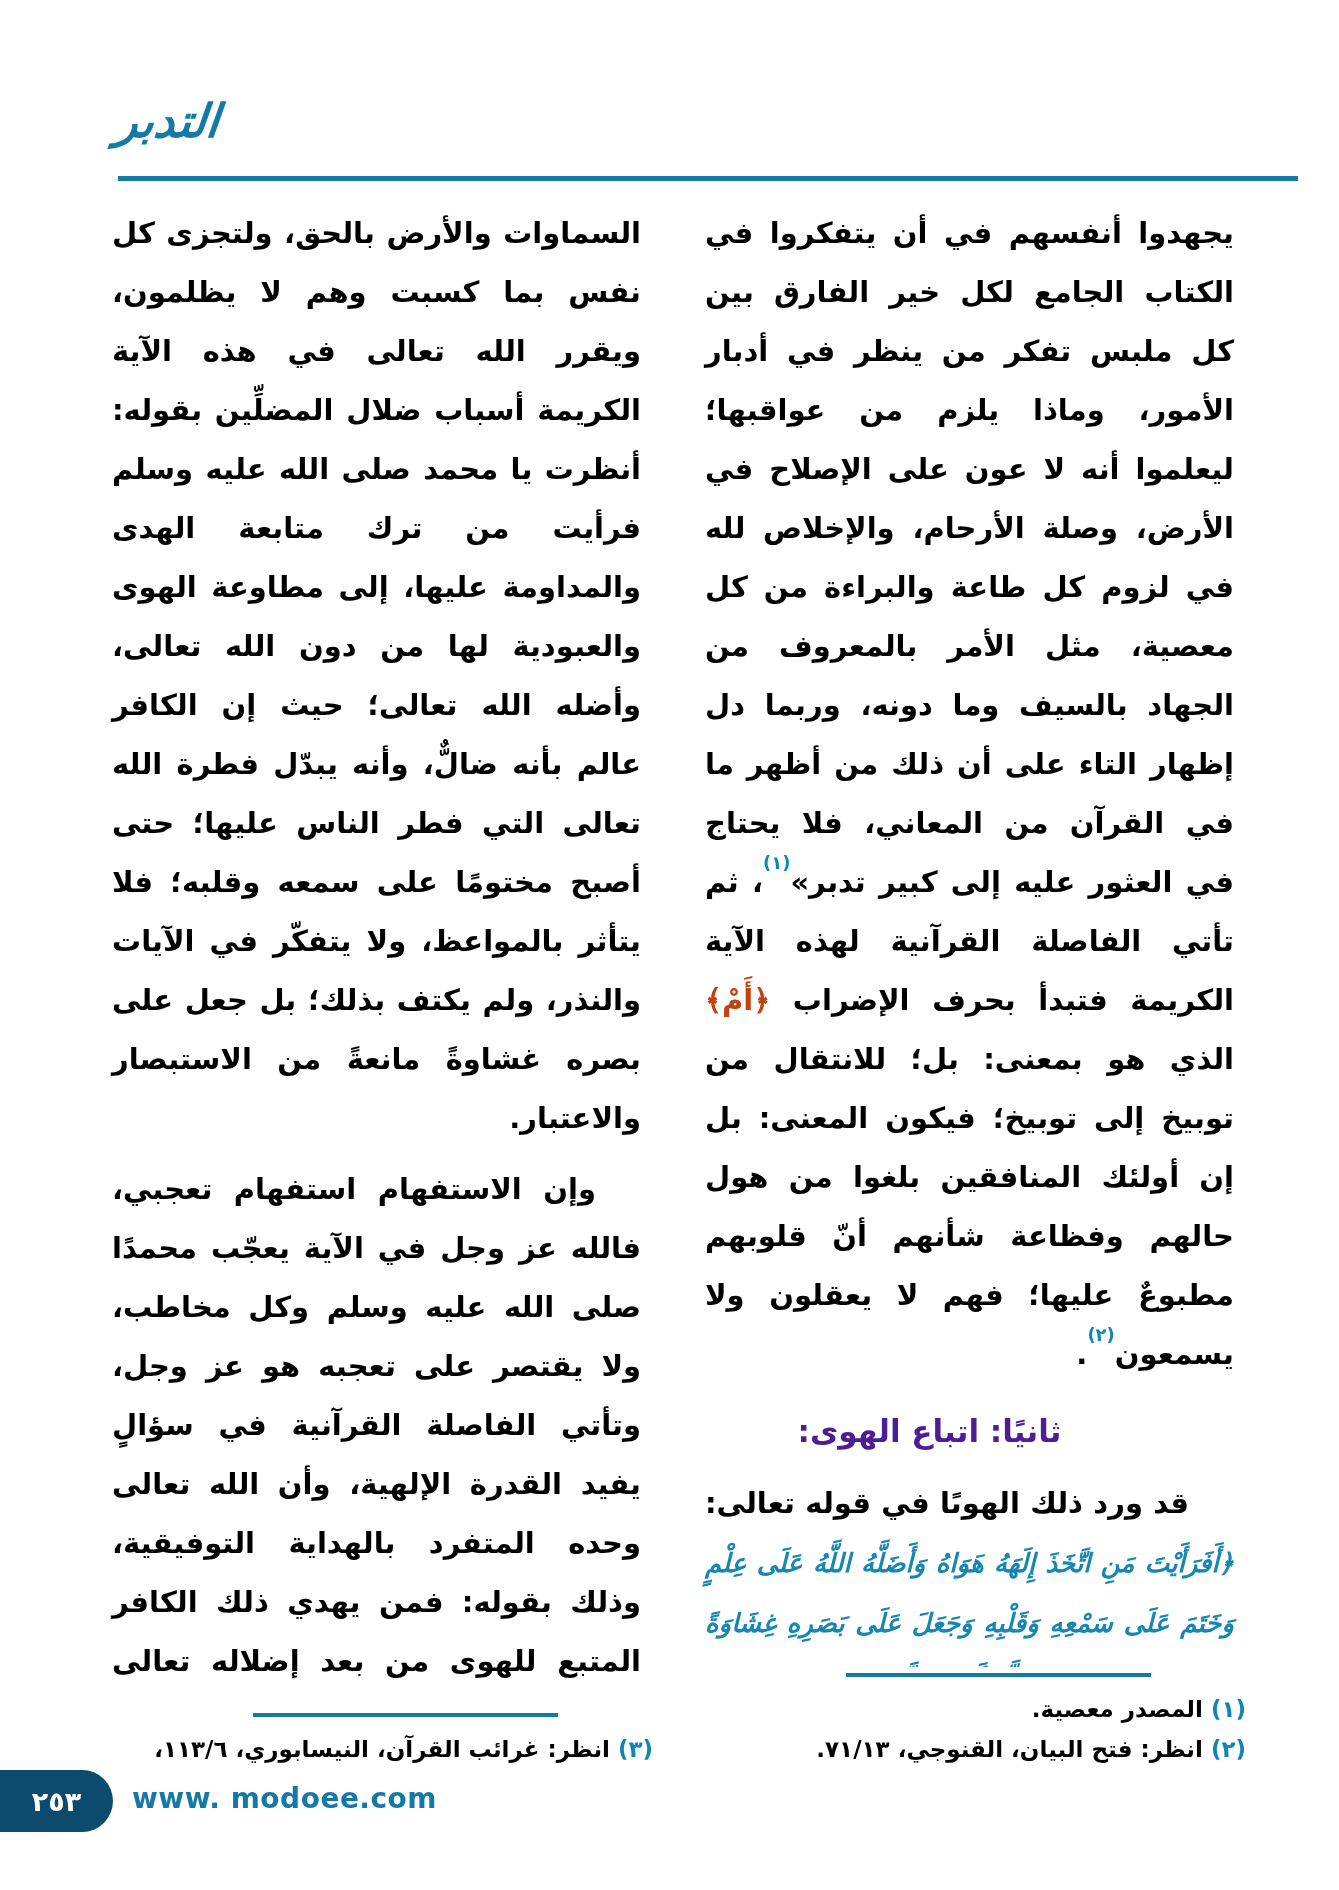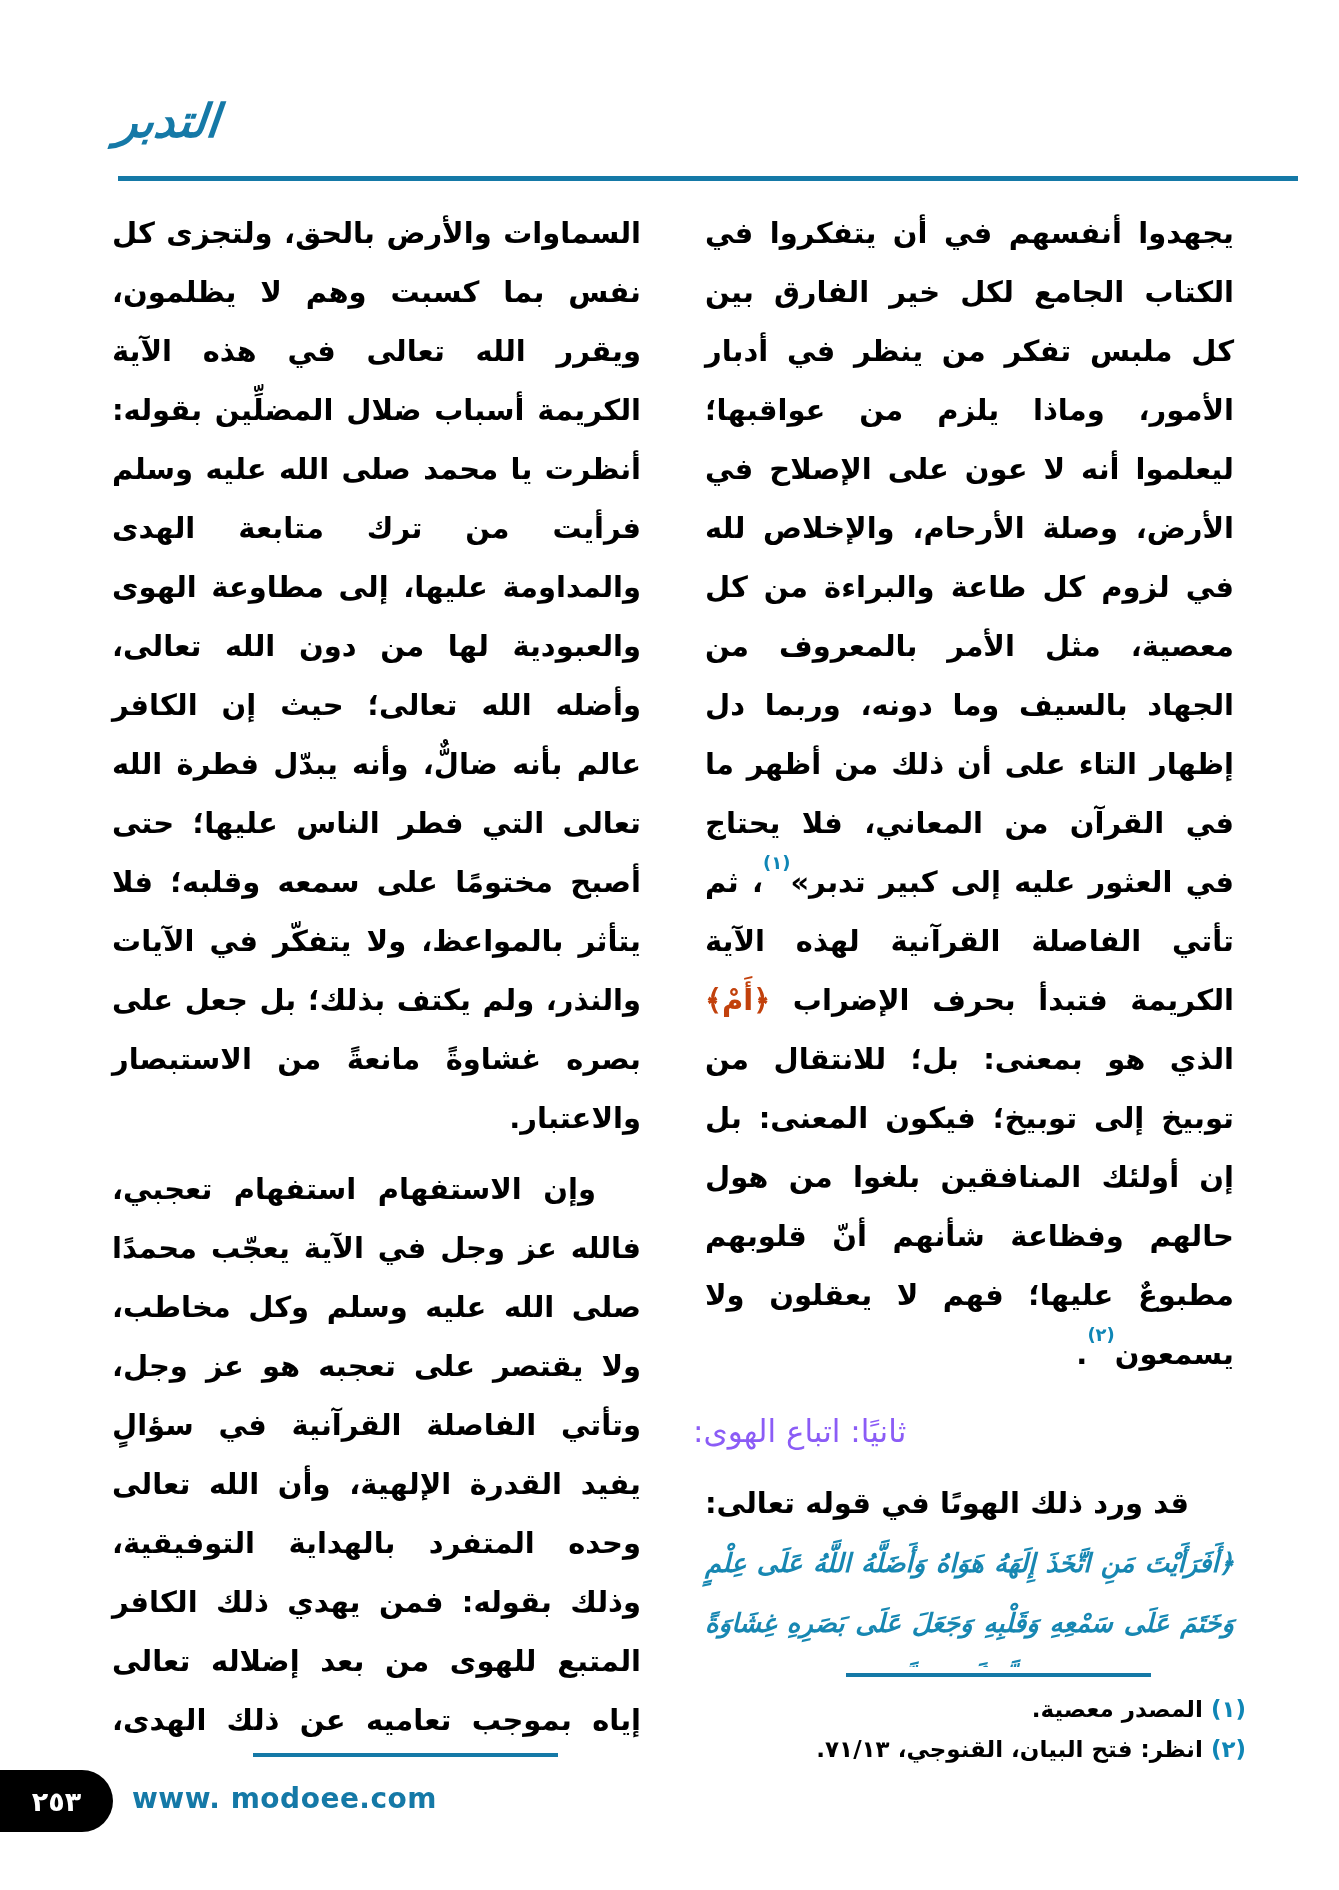--- a/index.html
+++ b/index.html
@@ -53,25 +53,25 @@
     margin: 12px;
     font-size: 29px;
     font-weight: bold;
     line-height: 59px;
     text-align: justify;
     text-justify: inter-word;
   }
   .indent { text-indent: 45px; }
   .section-heading {
     margin: 16px 80px 8px 0;
-    color: #8b5cf6;
+    color: #4c1d95;
     font-size: 31px;
-    font-weight: normal;
+    font-weight: bold;
     line-height: 62px;
-    text-align: left;
+    text-align: center;
   }
   .quran-inline { color: #c2410c; }
   .quran-verse { color: #1787b2; font-size: 26px; font-style: italic; }
   .verse-ref { color: #000; font-size: 17px; }
   .fn-marker {
     color: #0f86b6;
     font-size: 18px;
     font-weight: bold;
     position: relative;
     top: -12px;
@@ -91,21 +91,21 @@
     text-align: right;
   }
   .fn-num { color: #0f86b6; }
   
   .page-tab {
     position: absolute;
     left: 0;
     top: 1770px;
     width: 113px;
     height: 62px;
-    background: #000000;
+    background: #0c4a6e;
     border-radius: 0 31px 31px 0;
     display: flex;
     align-items: center;
     justify-content: center;
     color: #ffffff;
     font-size: 27px;
     font-weight: bold;
   }
   .site-url {
     position: absolute;
@@ -148,20 +148,21 @@
 
     <div class="col">
       <div class="col-body">
         <p class="body-text">السماوات والأرض بالحق، ولتجزى كل نفس بما كسبت وهم لا يظلمون، ويقرر الله تعالى في هذه الآية الكريمة أسباب ضلال المضلِّين بقوله: أنظرت يا محمد صلى الله عليه وسلم فرأيت من ترك متابعة الهدى والمداومة عليها، إلى مطاوعة الهوى والعبودية لها من دون الله تعالى، وأضله الله تعالى؛ حيث إن الكافر عالم بأنه ضالٌّ، وأنه يبدّل فطرة الله تعالى التي فطر الناس عليها؛ حتى أصبح مختومًا على سمعه وقلبه؛ فلا يتأثر بالمواعظ، ولا يتفكّر في الآيات والنذر، ولم يكتف بذلك؛ بل جعل على بصره غشاوةً مانعةً من الاستبصار والاعتبار.</p>
 
         <p class="body-text indent"><span>وإن الاستفهام استفهام تعجبي، فالله عز وجل في الآية يعجّب محمدًا صلى الله عليه وسلم وكل مخاطب، ولا يقتصر على تعجبه هو عز وجل، وتأتي الفاصلة القرآنية في سؤالٍ يفيد القدرة الإلهية، وأن الله تعالى وحده المتفرد بالهداية التوفيقية، وذلك بقوله: فمن يهدي ذلك الكافر المتبع للهوى من بعد إضلاله تعالى إياه بموجب تعاميه عن ذلك الهدى، وتماديه في الغيّ، وسؤالٌ آخر غرضه الحث والحضّ للكافرين على الانصراف عمّا هم عليه، بقوله: أفلا تلاحظون فتتذكرون واجباتكم والتزاماتكم؟</span></p>
       </div>
 
       <div class="footnotes">
         <div class="fn-rule"></div>
+        <div class="fn-line"><span class="fn-num">(٣)</span> <span>انظر: غرائب القرآن، النيسابوري، ٦‏/‏١١٣،</span></div>
       </div>
     </div>
 
   </div>
 
   <div class="page-tab">
       <span>٢٥٣</span>
     </div>
   <div class="site-url">www. modoee.com</div>
 

